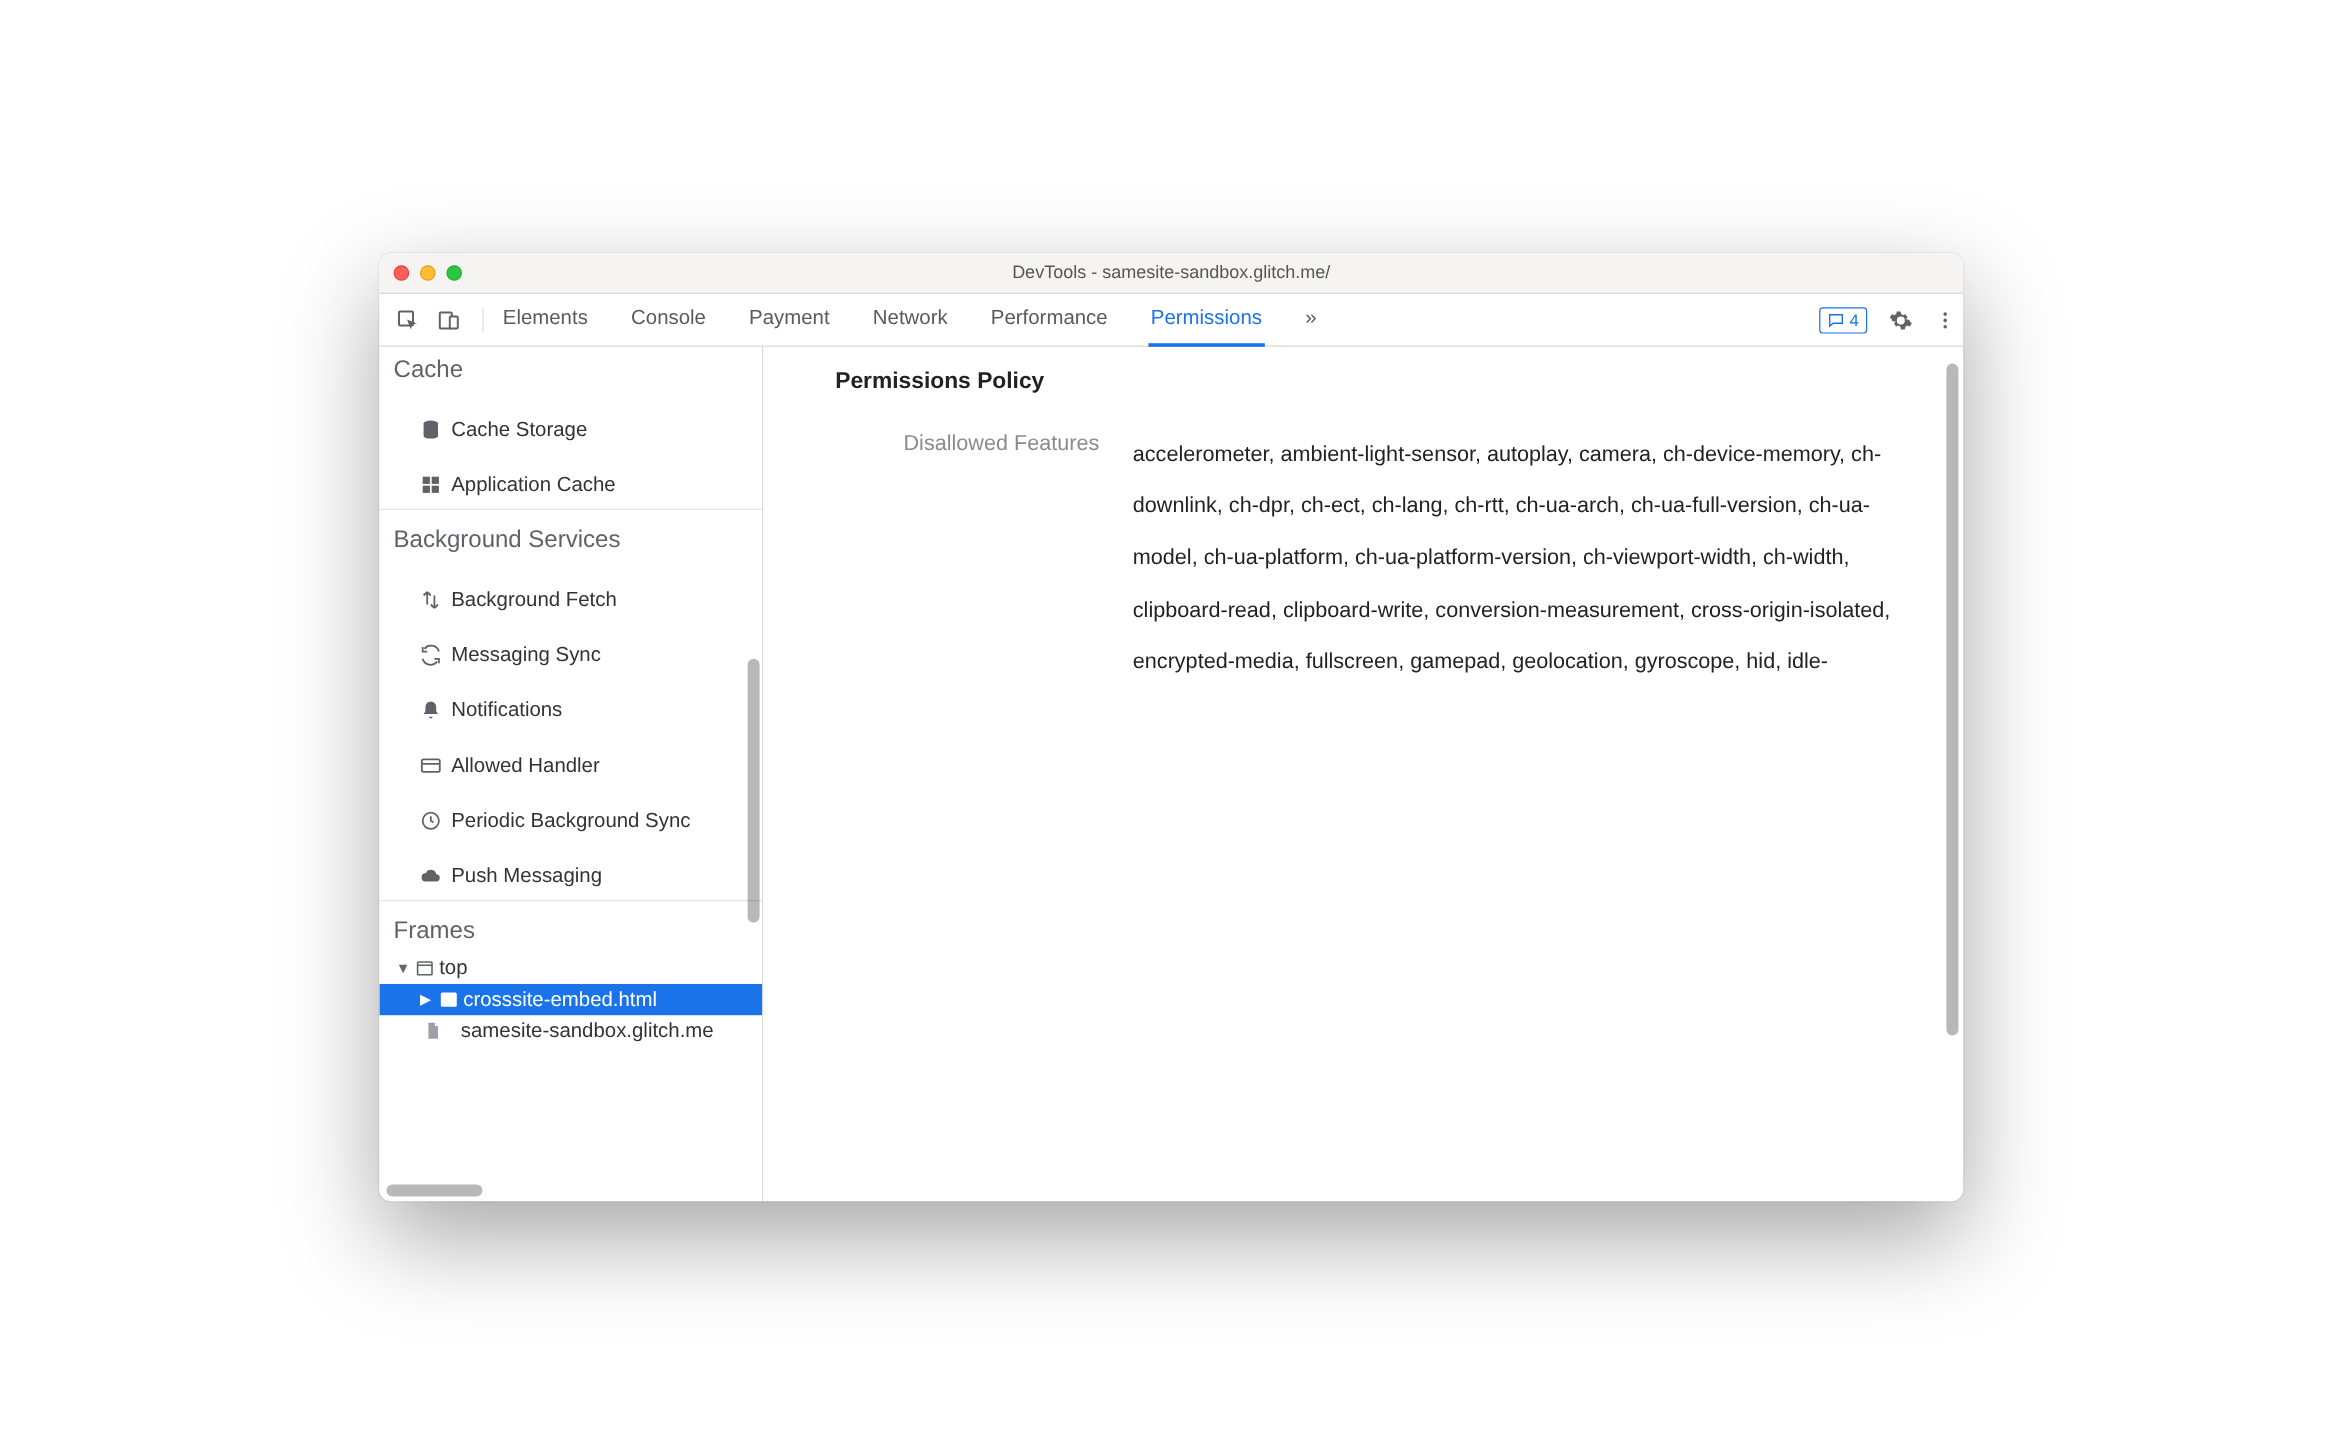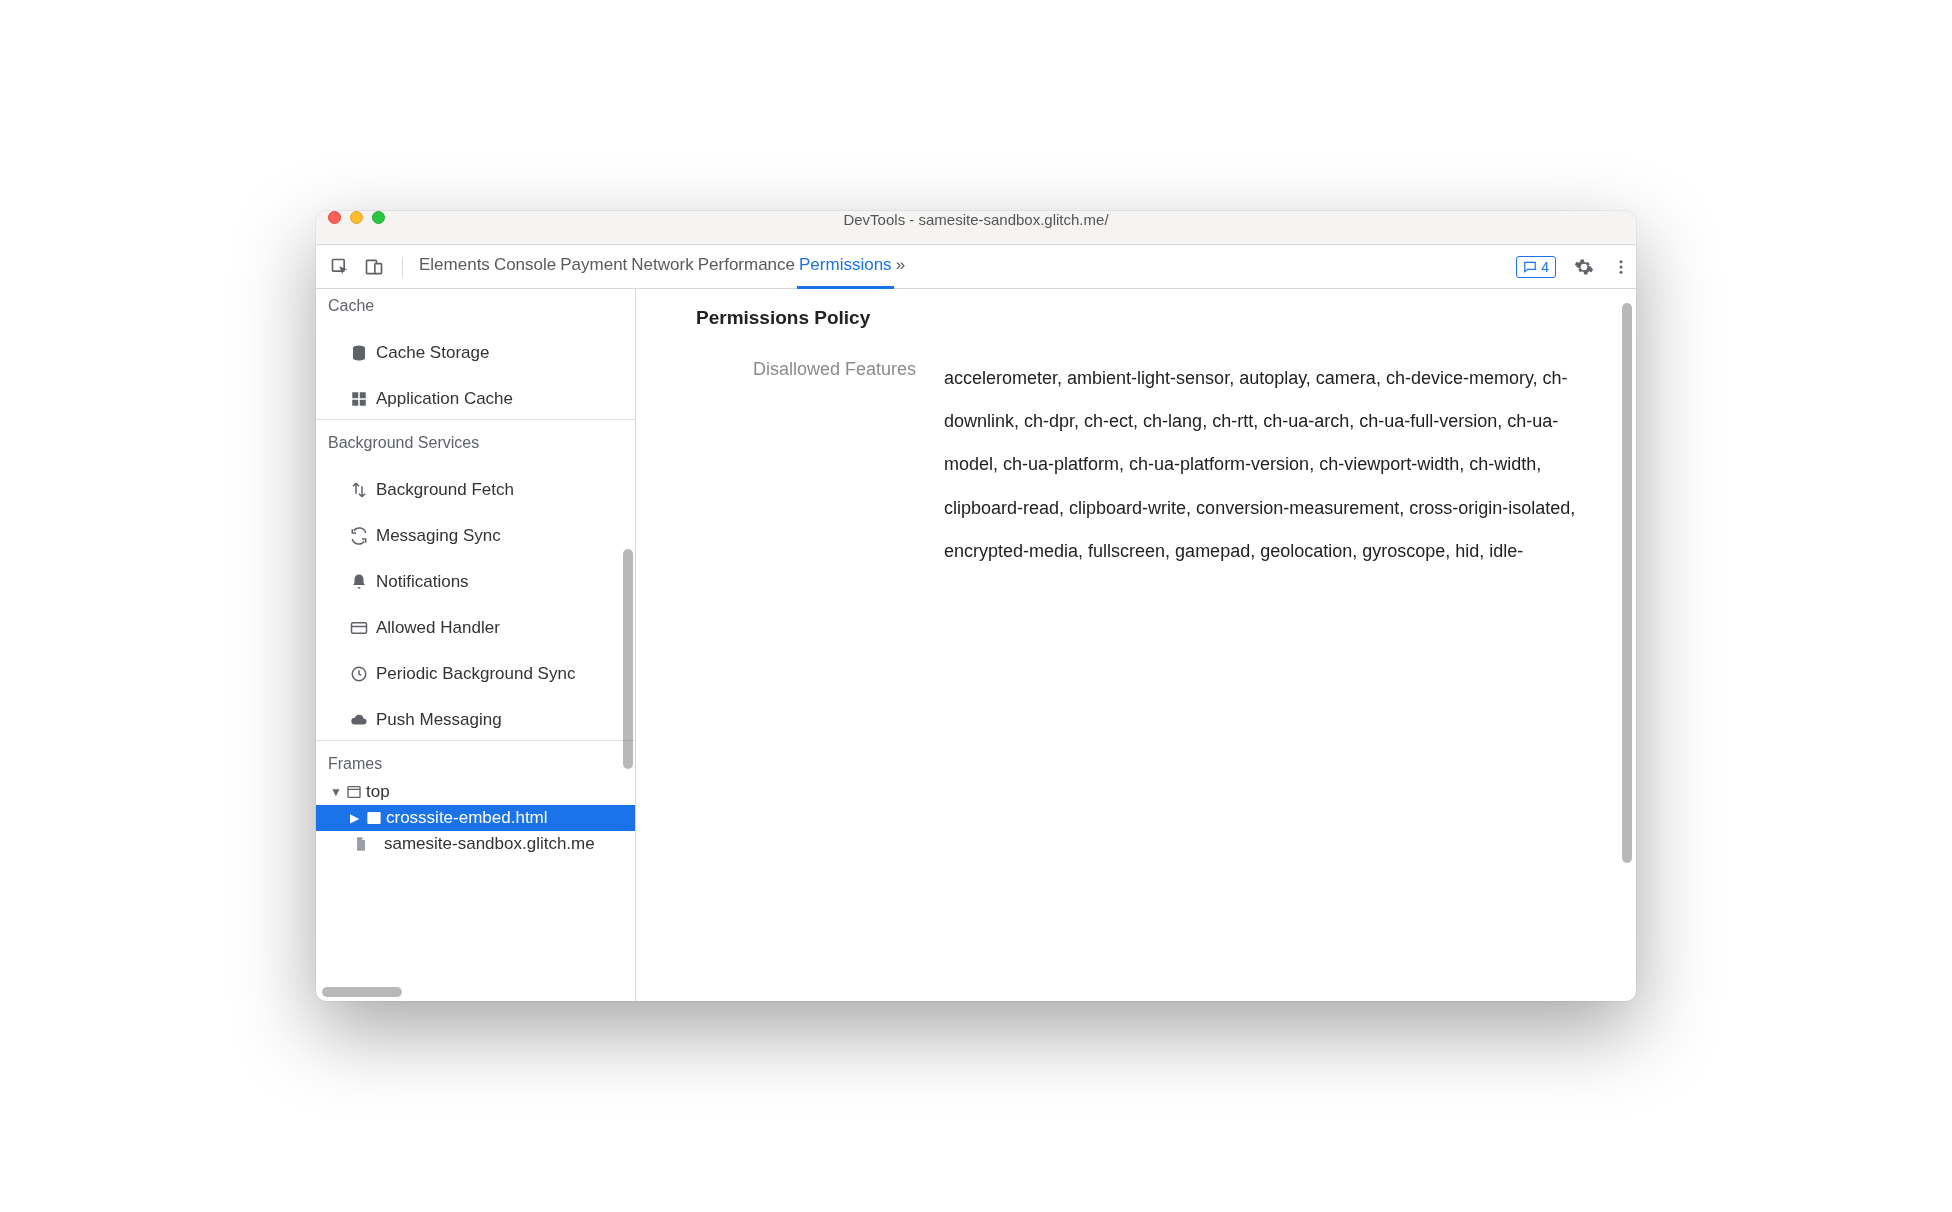--- a/index.html
+++ b/index.html
@@ -18,21 +18,21 @@
     background: #fff;
     border-radius: 10px;
     box-shadow: 0 30px 80px rgba(0,0,0,0.35), 0 0 0 1px rgba(0,0,0,0.05);
     overflow: hidden;
     display: flex;
     flex-direction: column;
   }
   .titlebar {
     height: 34px;
     display: flex;
-    align-items: flex-start;
+    align-items: center;
     padding: 0 12px;
     border-bottom: 1px solid #d8d8d8;
     background: #f5f4f3;
     position: relative;
   }
   .traffic { display: flex; gap: 9px; }
   .dot { width: 13px; height: 13px; border-radius: 50%; }
   .dot.red { background:#ff5f57; border:1px solid #e24238;}
   .dot.yellow { background:#febc2e; border:1px solid #e0a028;}
   .dot.green { background:#28c840; border:1px solid #26a933;}
@@ -42,35 +42,35 @@
   }
   .toolbar {
     height: 44px;
     display:flex; align-items:center;
     border-bottom:1px solid #d8d8d8;
     padding: 0 6px 0 14px;
     font-size: 17px;
     color:#5a5a5a;
   }
   .toolbar .left-icons { display:flex; align-items:center; gap:14px; padding-right:18px; border-right:1px solid #dcdcdc; margin-right:14px;}
-  .tabs { display:flex; flex:1;}
+  .tabs { display:flex; gap:32px; flex:1;}
   .tab { cursor:pointer; color:#5a5a5a; padding:0 2px; height:44px; display:flex; align-items:center; border-bottom:3px solid transparent; }
   .tab.active { color:#1a73e8; border-bottom-color:#1a73e8; }
   .toolbar .right-icons { display:flex; align-items:center; gap:18px; padding-left:8px;}
   .msg-badge { display:flex; align-items:center; gap:4px; border:1px solid #1a73e8; border-radius:3px; padding:0 6px; height:22px; font-size:14px; color:#1a73e8;}
   .icon { display:inline-flex; align-items:center; justify-content:center; color:#5f6368;}
   .body { flex:1; display:flex; overflow:hidden;}
   .sidebar {
     width: 320px; border-right:1px solid #d8d8d8;
     overflow:hidden; position:relative;
     font-size:17px; color:#333;
     display:flex; flex-direction:column;
   }
   .sidebar-content { flex:1; overflow:hidden; position:relative;}
-  .section-header { padding:8px 12px 6px; color:#5f6368; font-size:16px;}
+  .section-header { padding:8px 12px 6px; color:#5f6368; font-size:20px;}
   .section-items {}
   .tree-item { display:flex; align-items:center; gap:8px; padding:4px 12px 4px 34px; white-space:nowrap; cursor:pointer;margin-top:18px;}
   .tree-item .icon { width:18px; }
   .divider { border-top:1px solid #e3e3e3; margin:6px 0;}
   .frames-tree .row { display:flex; align-items:center; gap:4px; padding:3px 0 3px 10px; white-space:nowrap; cursor:pointer;}
   .frames-tree .row .disclosure { width:12px; color:#666; font-size:12px;}
   .frames-tree .row.d1 { padding-left: 14px;}
   .frames-tree .row.d2 { padding-left: 34px;}
   .frames-tree .row.d3 {  gap: 15px;}
   .frames-tree .row.selected { background:#1a73e8; color:#fff;}

